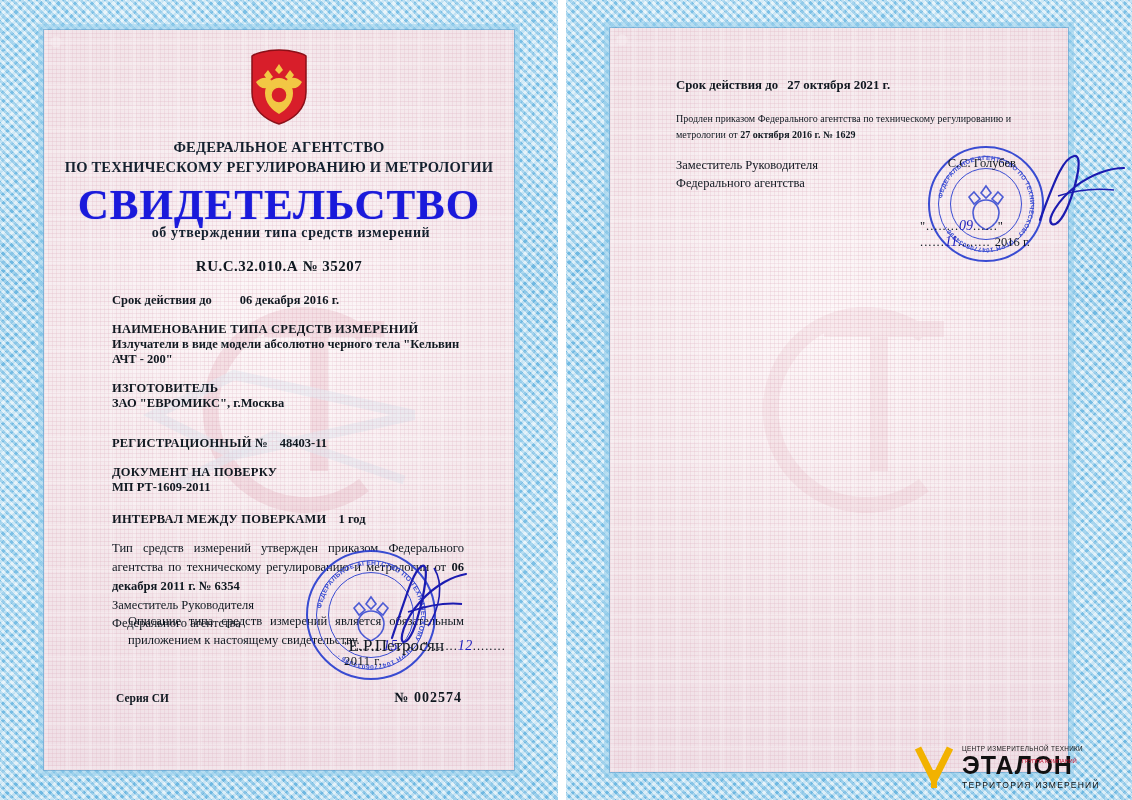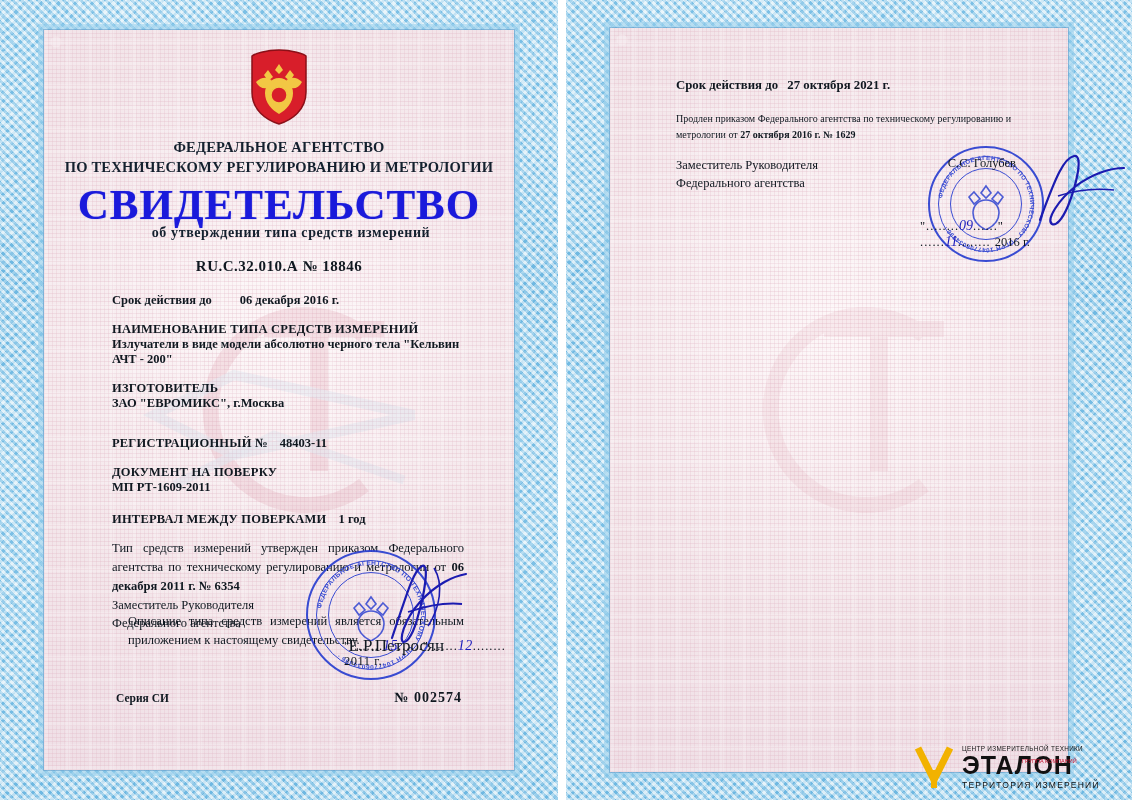--- a/index.html
+++ b/index.html
@@ -141,21 +141,21 @@
           <circle cx="31" cy="47" r="8" fill="#d81e2a" stroke="#f2c744" stroke-width="1.4"></circle>
         </svg>
 
         <div class="agency">
           <div>ФЕДЕРАЛЬНОЕ АГЕНТСТВО</div>
           <div>ПО ТЕХНИЧЕСКОМУ РЕГУЛИРОВАНИЮ И МЕТРОЛОГИИ</div>
         </div>
 
         <div class="title">СВИДЕТЕЛЬСТВО</div>
         <div class="subtitle">об утверждении типа средств измерений</div>
-        <div class="regnum">RU.C.32.010.А  №  18846</div>
+        <div class="regnum">RU.C.32.010.А  №  35207</div>
 
         <div class="body">
 
           <div class="row">
             <span class="lbl">Срок действия до</span>
             <span class="val" style="margin-left:24px">06 декабря 2016 г.</span>
           </div>
 
           <div class="row" style="margin-top:14px">
             <div class="lbl-caps">НАИМЕНОВАНИЕ ТИПА СРЕДСТВ ИЗМЕРЕНИЙ</div>

